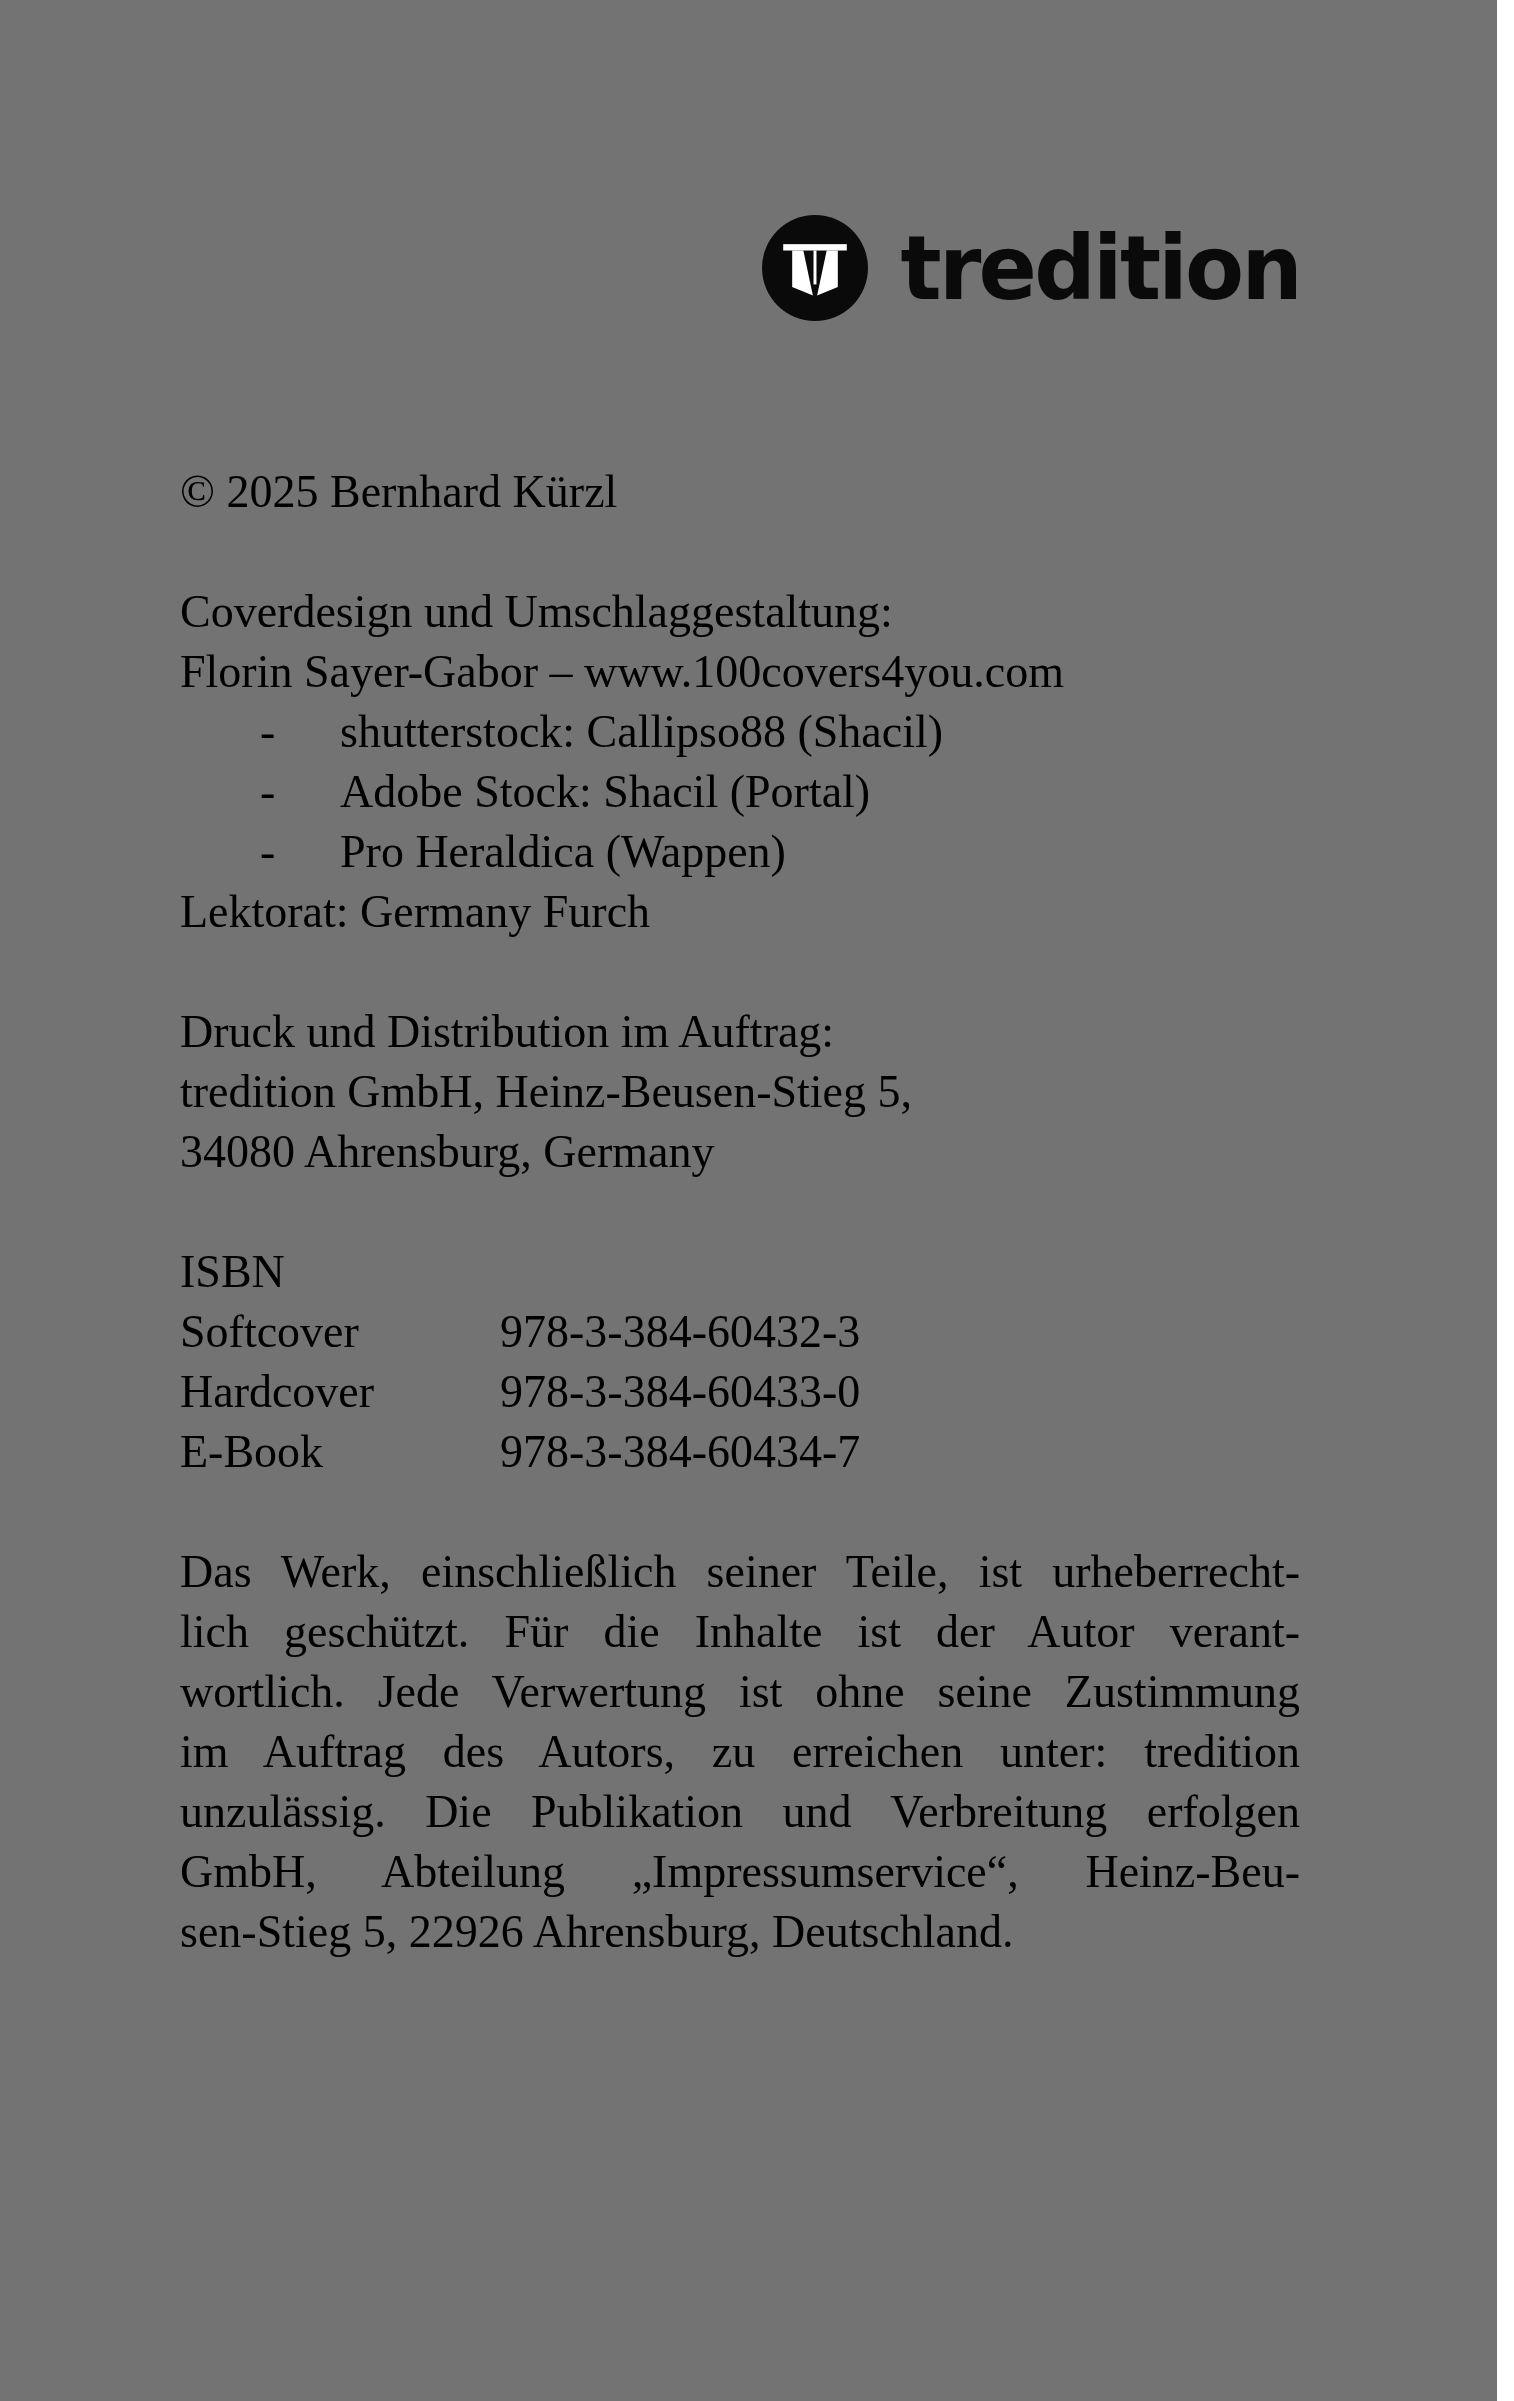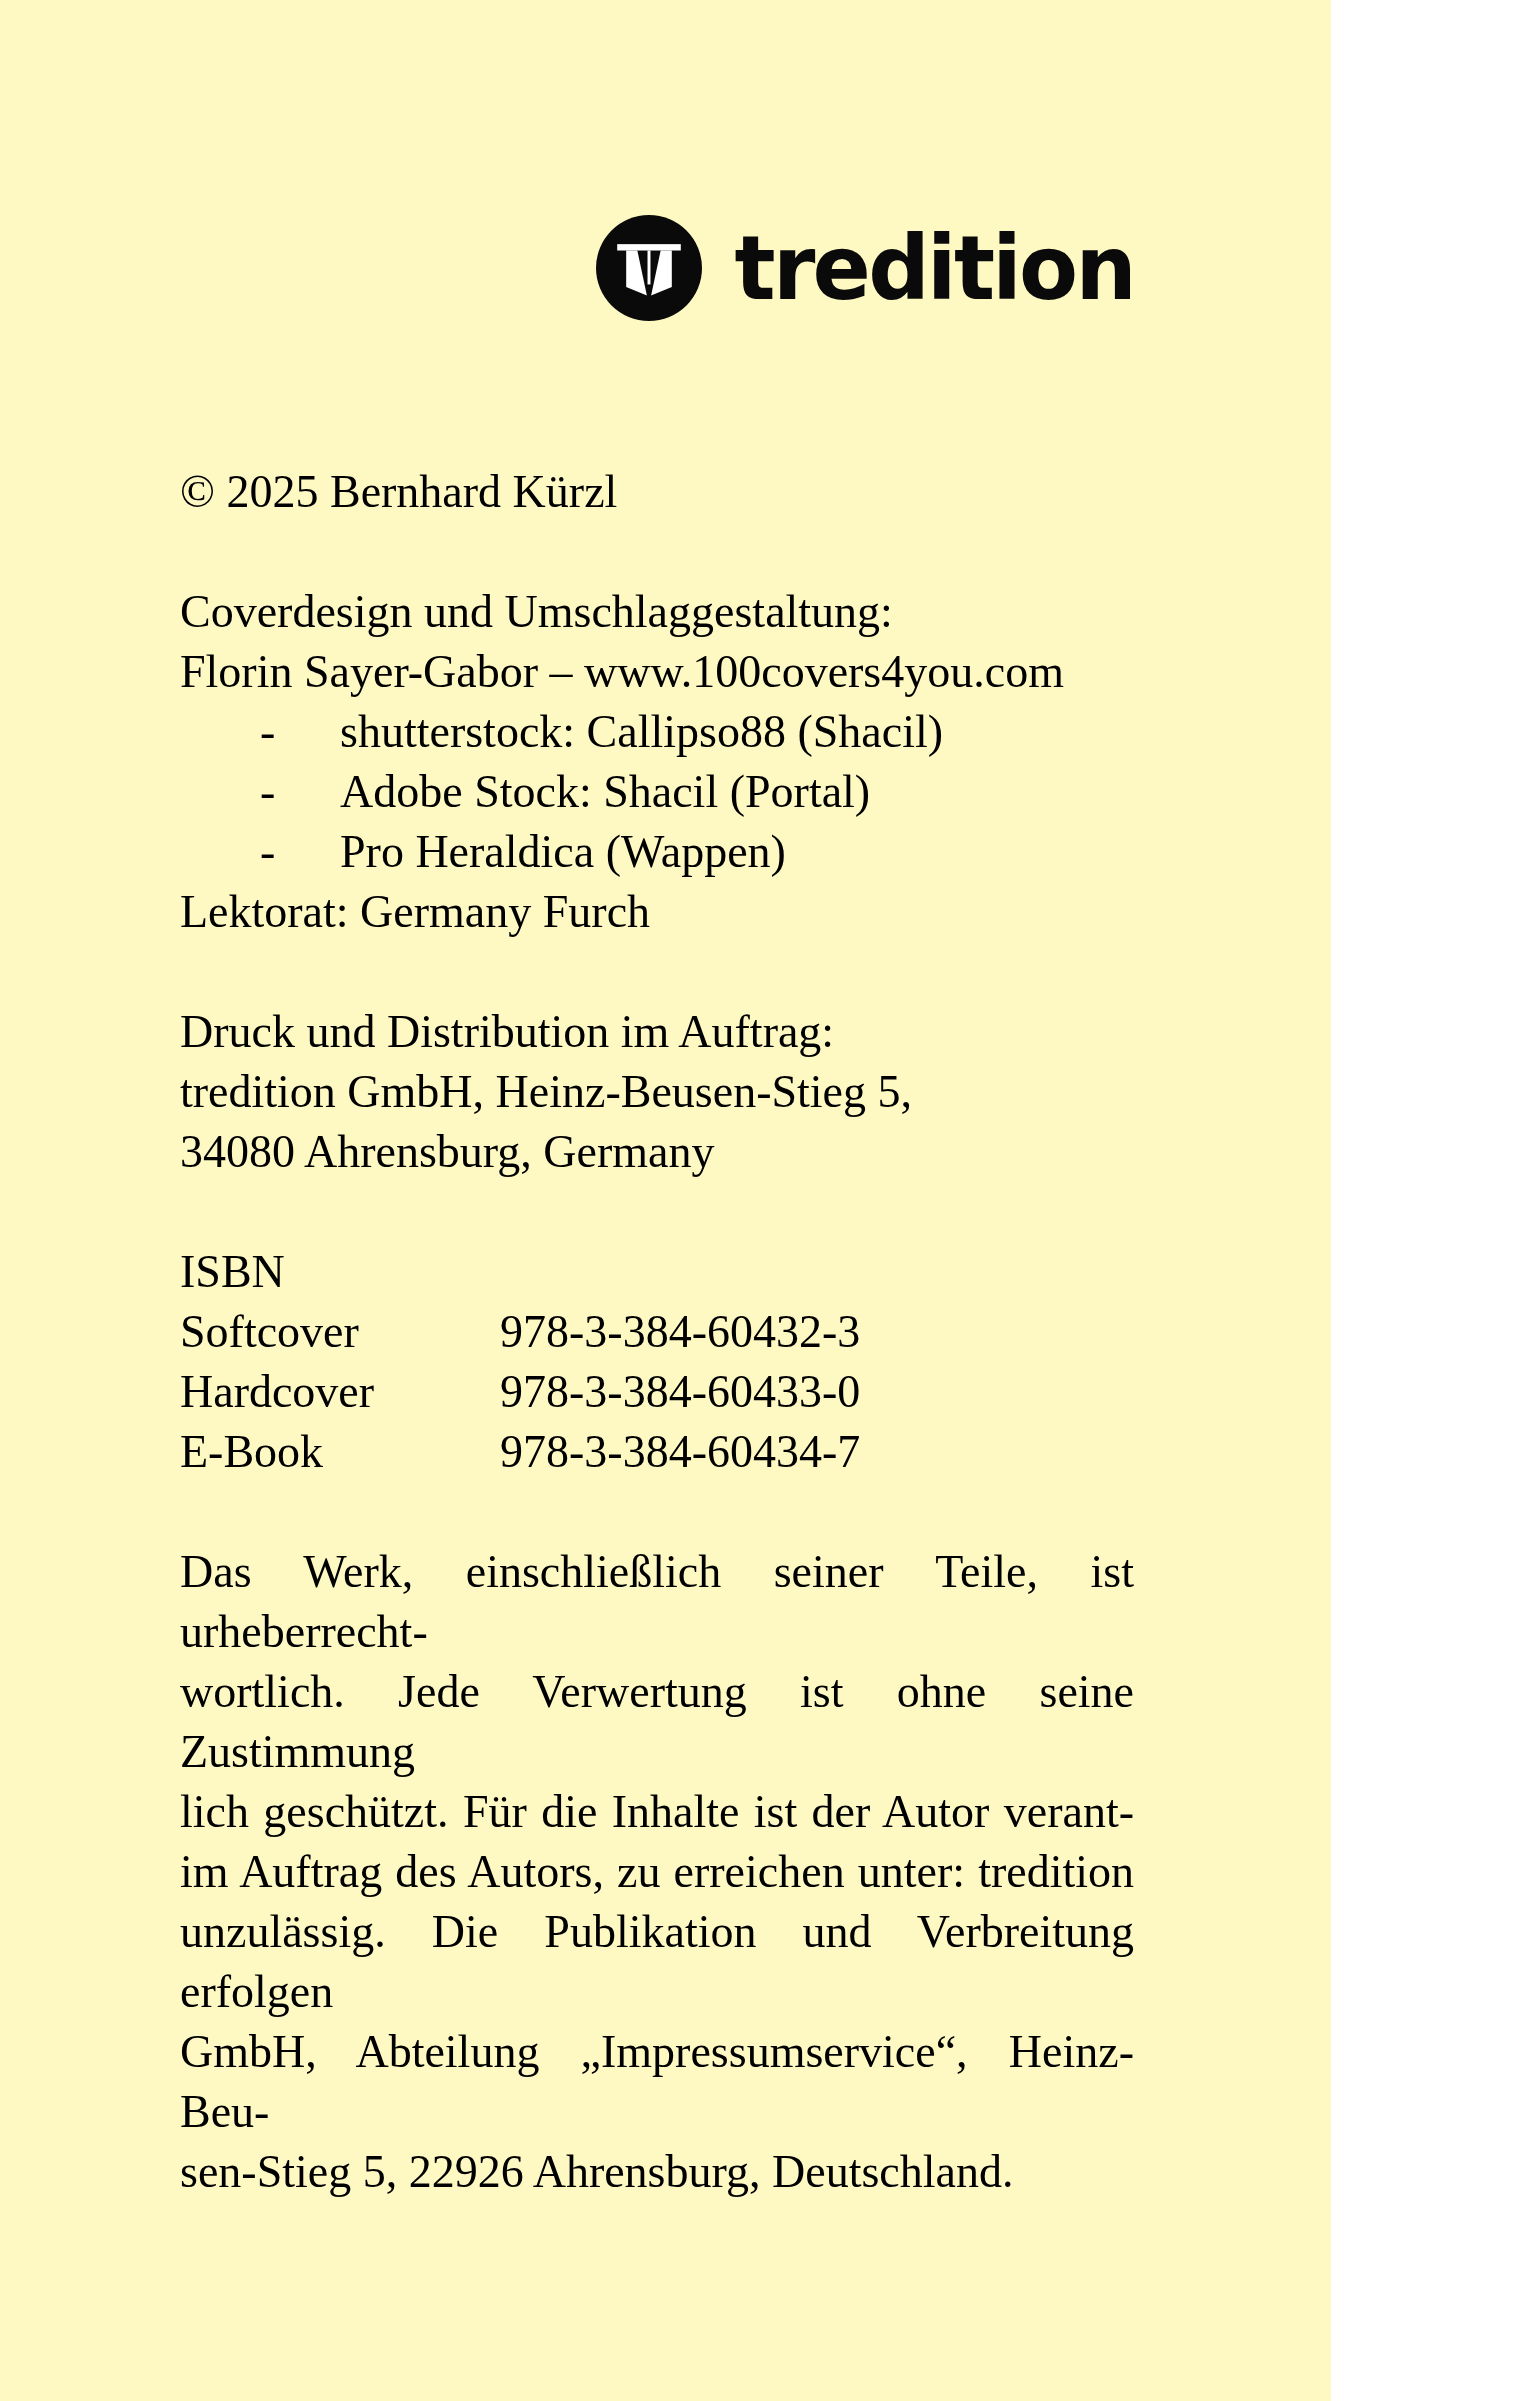--- a/index.html
+++ b/index.html
@@ -1,20 +1,20 @@
 <!DOCTYPE html>
 <html style="font-size:8.6px"><head>
 <meta charset="utf-8">
 <style>
   html, body { margin: 0; padding: 0; background: #ffffff; }
   .page {
     position: relative;
-    width: 1331px;
+    width: 1497px;
     height: 2401px;
-    background: #fef9c3;
+    background: #737373;
     color: #000000;
     font-family: "Liberation Serif", serif;
     overflow: hidden;
   }
 
   
   .logo-row {
     position: absolute;
     top: 215px;
     right: 197px;
@@ -107,22 +107,22 @@
       <div class="isbn-row">
         <span class="isbn-label">Hardcover</span><span>978-3-384-60433-0</span>
       </div>
       <div class="isbn-row">
         <span class="isbn-label">E-Book</span><span>978-3-384-60434-7</span>
       </div>
     </section>
 
     <section class="block">
       <p class="jline">Das Werk, einschließlich seiner Teile, ist urheberrecht-</p>
+      <p class="jline">lich geschützt. Für die Inhalte ist der Autor verant-</p>
       <p class="jline">wortlich. Jede Verwertung ist ohne seine Zustimmung</p>
-      <p class="jline">lich geschützt. Für die Inhalte ist der Autor verant-</p>
       <p class="jline">im Auftrag des Autors, zu erreichen unter: tredition</p>
       <p class="jline">unzulässig. Die Publikation und Verbreitung erfolgen</p>
       <p class="jline">GmbH, Abteilung „Impressumservice“, Heinz-Beu-</p>
       <p class="jlast">sen-Stieg 5, 22926 Ahrensburg, Deutschland.</p>
     </section>
 
   </main>
 </div>
 
 

